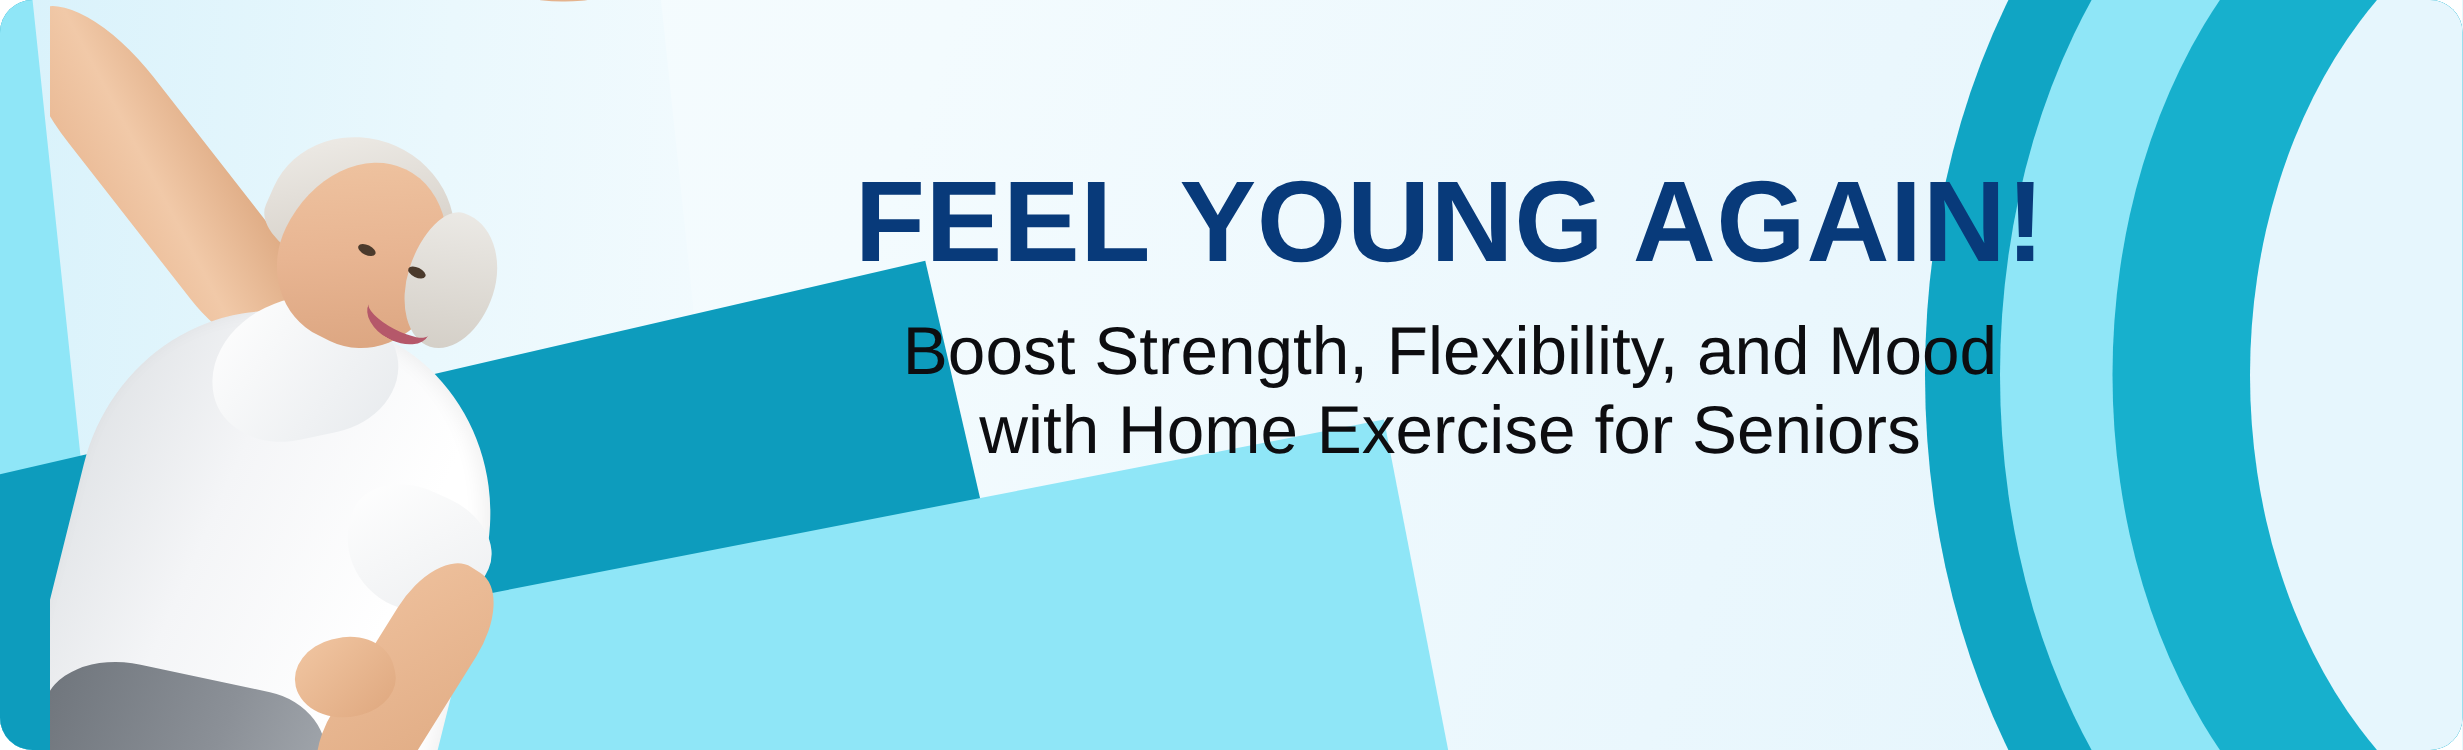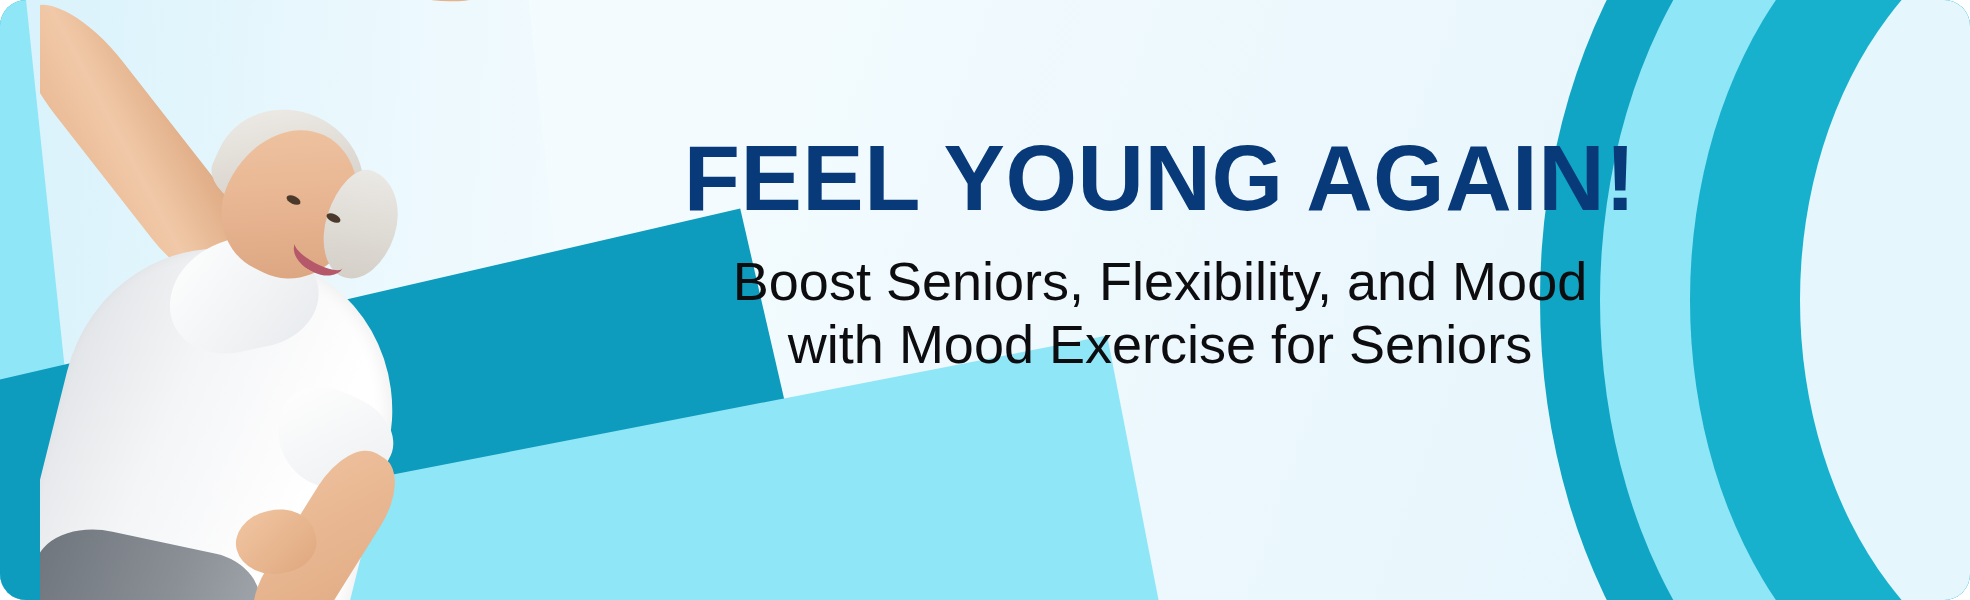--- a/index.html
+++ b/index.html
@@ -319,18 +319,18 @@
     <div class="eye-r"></div>
     <div class="smile"></div>
     <div class="sleeve"></div>
     <div class="arm-low"></div>
     <div class="hand-hip"></div>
   </div>
 
   <div class="text-block">
     <h1 class="headline">FEEL YOUNG AGAIN!</h1>
     <p class="subtitle">
-      <span class="sub-line">Boost Seniors, Flexibility, and Mood</span>
-      <span class="sub-line">with Mood Exercise for Seniors</span>
+      <span class="sub-line">Boost Strength, Flexibility, and Mood</span>
+      <span class="sub-line">with Home Exercise for Seniors</span>
     </p>
   </div>
 
 </div>
 
 </body></html>

